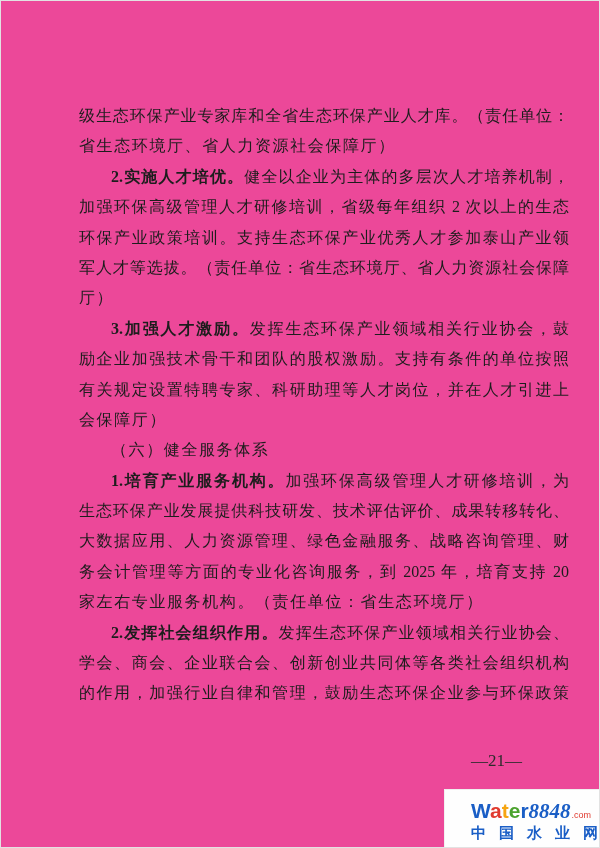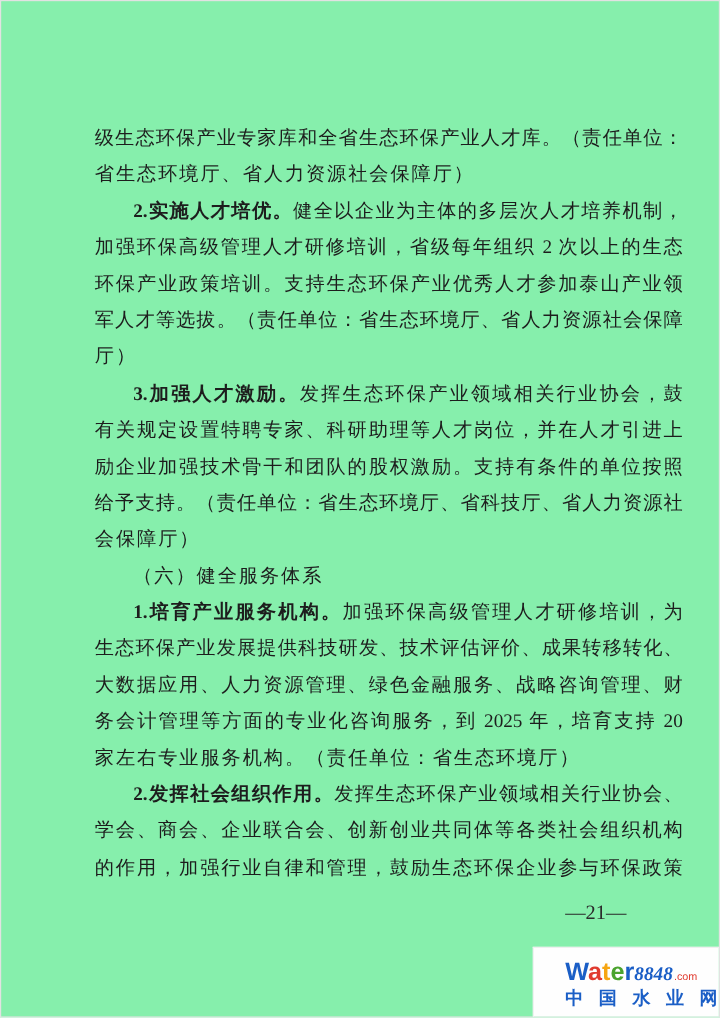--- a/index.html
+++ b/index.html
@@ -5,21 +5,21 @@
   html, body {
     margin: 0;
     padding: 0;
     background: #ffffff;
   }
   .page {
     position: relative;
     width: 600px;
     height: 848px;
     box-sizing: border-box;
-    background: #86efac;
+    background: #ec4899;
     border: 1px solid #e2e2e2;
     overflow: hidden;
     font-family: "Liberation Serif", "DejaVu Serif", serif;
   }
   .text-block {
     position: absolute;
     left: 78px;
     top: 100px;
     width: 490px;
   }
@@ -73,21 +73,21 @@
   .brand-word {
     font-family: "Liberation Sans", "DejaVu Sans", sans-serif;
     font-weight: bold;
     font-size: 21px;
     letter-spacing: 0px;
   }
   .brand-number {
     font-family: "Liberation Serif", "DejaVu Serif", serif;
     font-style: italic;
     font-weight: 600;
-    font-size: 16px;
+    font-size: 21px;
   }
   .brand-tld {
     font-size: 9px;
     font-weight: normal;
     font-family: "Liberation Sans", "DejaVu Sans", sans-serif;
     margin-left: 1px;
   }
   .brand-sub {
     position: absolute;
     left: 26px;
@@ -108,23 +108,22 @@
 
   <div class="text-block">
       <div class="line full"><span class="seg">级生态环保产业专家库和全省生态环保产业人才库。（责任单位：</span></div>
       <div class="line short"><span class="seg">省生态环境厅、省人力资源社会保障厅）</span></div>
       <div class="line indent full"><span class="seg bold">2.实施人才培优。</span><span class="seg">健全以企业为主体的多层次人才培养机制，</span></div>
       <div class="line full"><span class="seg">加强环保高级管理人才研修培训，省级每年组织 2 次以上的生态</span></div>
       <div class="line full"><span class="seg">环保产业政策培训。支持生态环保产业优秀人才参加泰山产业领</span></div>
       <div class="line full"><span class="seg">军人才等选拔。（责任单位：省生态环境厅、省人力资源社会保障</span></div>
       <div class="line short"><span class="seg">厅）</span></div>
       <div class="line indent full"><span class="seg bold">3.加强人才激励。</span><span class="seg">发挥生态环保产业领域相关行业协会，鼓</span></div>
+      <div class="line full"><span class="seg">励企业加强技术骨干和团队的股权激励。支持有条件的单位按照</span></div>
       <div class="line full"><span class="seg">有关规定设置特聘专家、科研助理等人才岗位，并在人才引进上</span></div>
-      <div class="line full"><span class="seg">励企业加强技术骨干和团队的股权激励。支持有条件的单位按照</span></div>
-      <div class="line full"><span class="seg">给予支持。（责任单位：省生态环境厅、省科技厅、省人力资源社</span></div>
       <div class="line short"><span class="seg">会保障厅）</span></div>
       <div class="line indent short"><span class="seg">（六）健全服务体系</span></div>
       <div class="line indent full"><span class="seg bold">1.培育产业服务机构。</span><span class="seg">加强环保高级管理人才研修培训，为</span></div>
       <div class="line full"><span class="seg">生态环保产业发展提供科技研发、技术评估评价、成果转移转化、</span></div>
       <div class="line full"><span class="seg">大数据应用、人力资源管理、绿色金融服务、战略咨询管理、财</span></div>
       <div class="line full"><span class="seg">务会计管理等方面的专业化咨询服务，到 2025 年，培育支持 20</span></div>
       <div class="line short"><span class="seg">家左右专业服务机构。（责任单位：省生态环境厅）</span></div>
       <div class="line indent full"><span class="seg bold">2.发挥社会组织作用。</span><span class="seg">发挥生态环保产业领域相关行业协会、</span></div>
       <div class="line full"><span class="seg">学会、商会、企业联合会、创新创业共同体等各类社会组织机构</span></div>
       <div class="line full"><span class="seg">的作用，加强行业自律和管理，鼓励生态环保企业参与环保政策</span></div>

